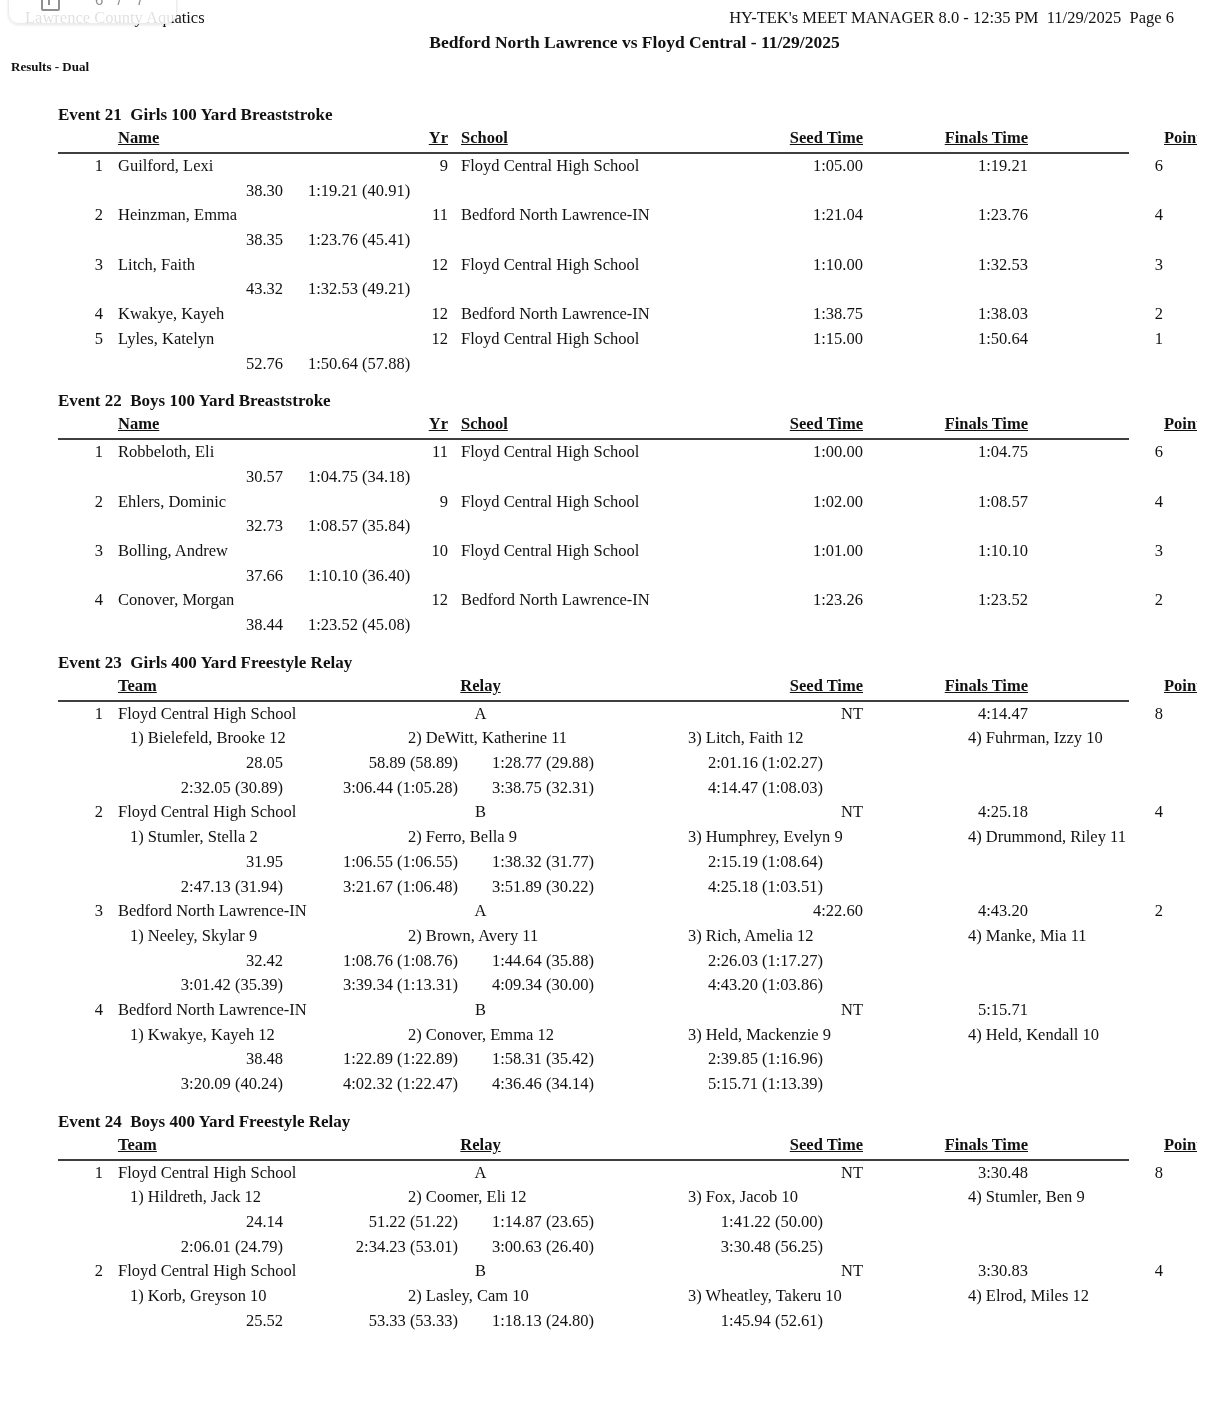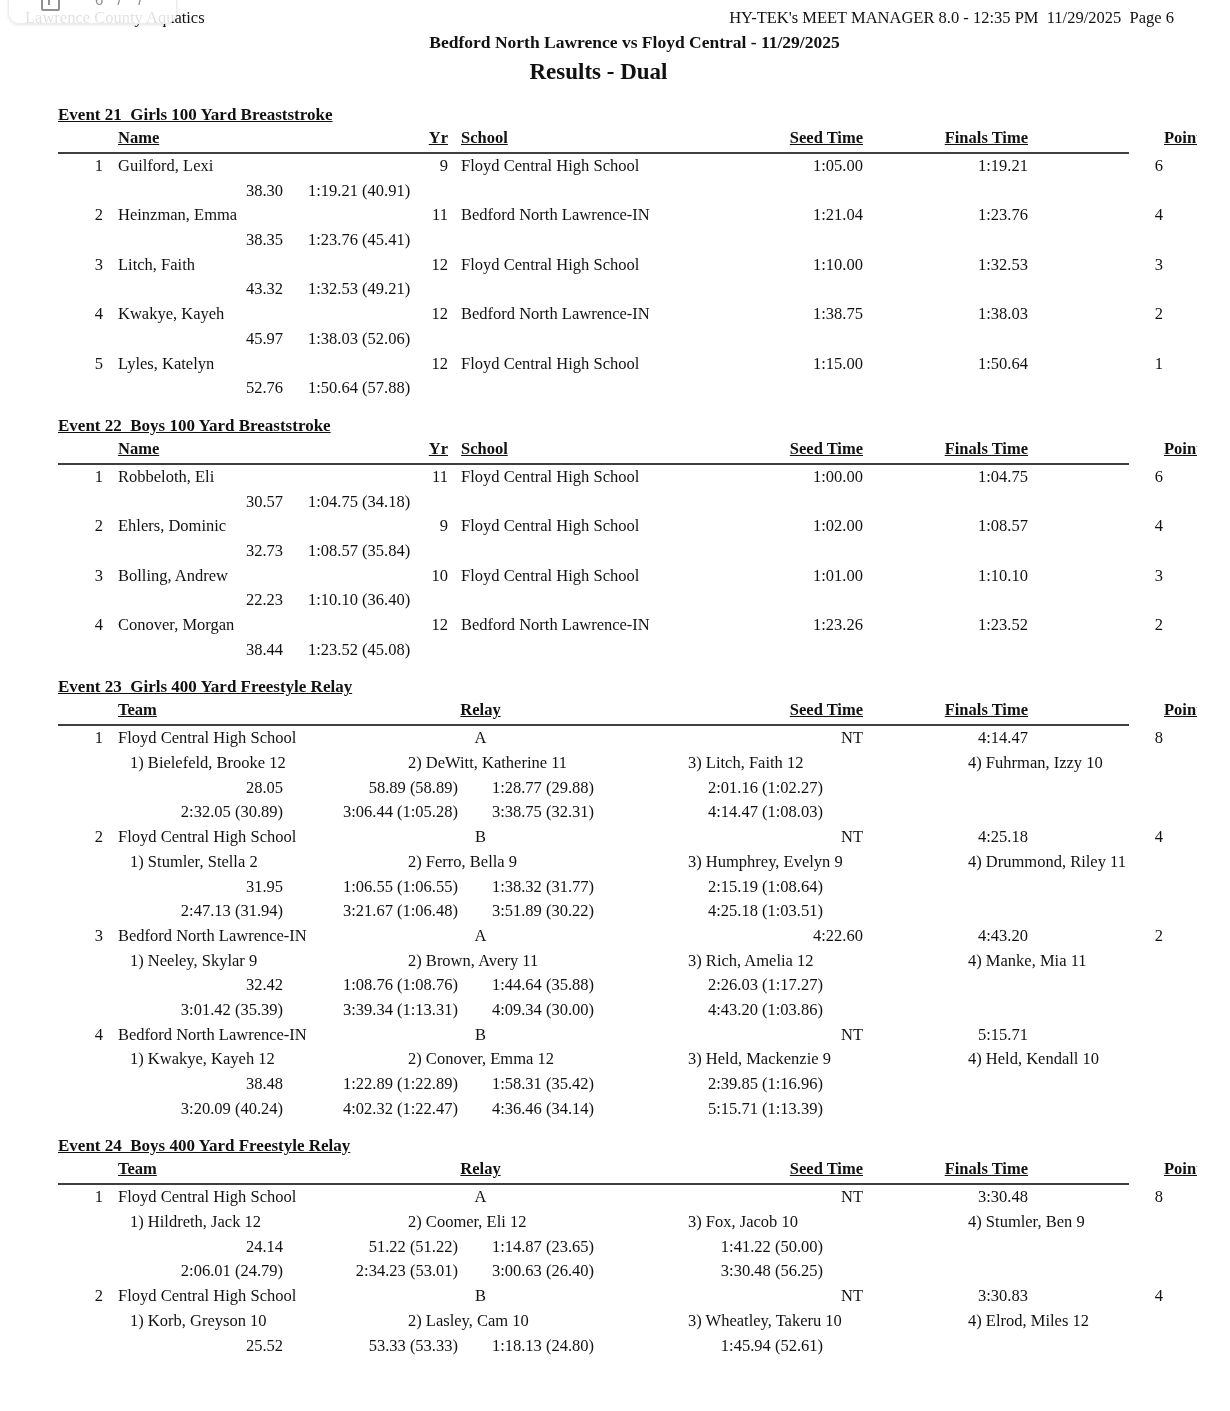--- a/index.html
+++ b/index.html
@@ -1,26 +1,26 @@
 <!DOCTYPE html>
 <html><head>
 <meta charset="utf-8">
 <style>
   html,body{margin:0;padding:0;background:#fff;}
   #page{
     position:relative;width:1197px;height:1411px;background:#ffffff;
     overflow:hidden;color:#111;
-    font-family:"Liberation Serif", serif;font-size:16.5px;text-decoration:underline;
+    font-family:"Liberation Serif", serif;font-size:16.5px;
   }
   
   #top{position:relative;height:92px;}
   .club{position:absolute;left:25px;top:8px;white-space:pre;}
   .sysline{position:absolute;right:23px;top:8px;white-space:pre;}
   .meet-title{position:absolute;left:0;top:32px;width:100%;text-align:center;font-weight:bold;font-size:17.5px;padding-left:36px;}
-  .report-title{position:absolute;left:0;top:59px;width:100%;text-align:center;font-weight:bold;font-size:23px;}
+  .report-title{position:absolute;left:11px;top:59px;width:100%;text-align:left;font-weight:bold;font-size:13px;}
   
   .overlay{position:absolute;left:8px;top:-20px;width:167px;height:42px;
     background:rgba(255,255,255,0.87);border:1px solid #ececec;border-radius:11px;
     box-shadow:0 1px 3px rgba(0,0,0,0.10);}
   .overlay .glyphrow{position:absolute;left:0;top:12px;height:18px;width:100%;}
   .pages-icon{position:absolute;left:32px;top:1px;width:15px;height:13px;
     border:2px solid #909090;border-radius:2px;}
   .pages-icon:after{content:"";position:absolute;left:5px;top:0;width:2px;height:9px;background:#909090;}
   .page-counter{position:absolute;left:86px;top:-2px;color:#8f8f8f;
     font-family:"Liberation Sans", sans-serif;font-size:15px;letter-spacing:5px;white-space:pre;}
@@ -130,24 +130,20 @@
         </div>
         <div class="rline">
           <span class="c-rank">4</span>
           <span class="c-name">Kwakye, Kayeh</span>
           <span class="c-yr">12</span>
           <span class="c-school">Bedford North Lawrence-IN</span>
           <span class="c-seed">1:38.75</span>
           <span class="c-finals">1:38.03</span>
           <span class="c-points">2</span>
         </div>
-        <div class="rline splits">
-          <span class="si1">45.97</span>
-          <span class="si2">1:38.03 (52.06)</span>
-        </div>
         <div class="rline">
           <span class="c-rank">5</span>
           <span class="c-name">Lyles, Katelyn</span>
           <span class="c-yr">12</span>
           <span class="c-school">Floyd Central High School</span>
           <span class="c-seed">1:15.00</span>
           <span class="c-finals">1:50.64</span>
           <span class="c-points">1</span>
         </div>
         <div class="rline splits">
@@ -194,21 +190,21 @@
         <div class="rline">
           <span class="c-rank">3</span>
           <span class="c-name">Bolling, Andrew</span>
           <span class="c-yr">10</span>
           <span class="c-school">Floyd Central High School</span>
           <span class="c-seed">1:01.00</span>
           <span class="c-finals">1:10.10</span>
           <span class="c-points">3</span>
         </div>
         <div class="rline splits">
-          <span class="si1">22.23</span>
+          <span class="si1">37.66</span>
           <span class="si2">1:10.10 (36.40)</span>
         </div>
         <div class="rline">
           <span class="c-rank">4</span>
           <span class="c-name">Conover, Morgan</span>
           <span class="c-yr">12</span>
           <span class="c-school">Bedford North Lawrence-IN</span>
           <span class="c-seed">1:23.26</span>
           <span class="c-finals">1:23.52</span>
           <span class="c-points">2</span>

